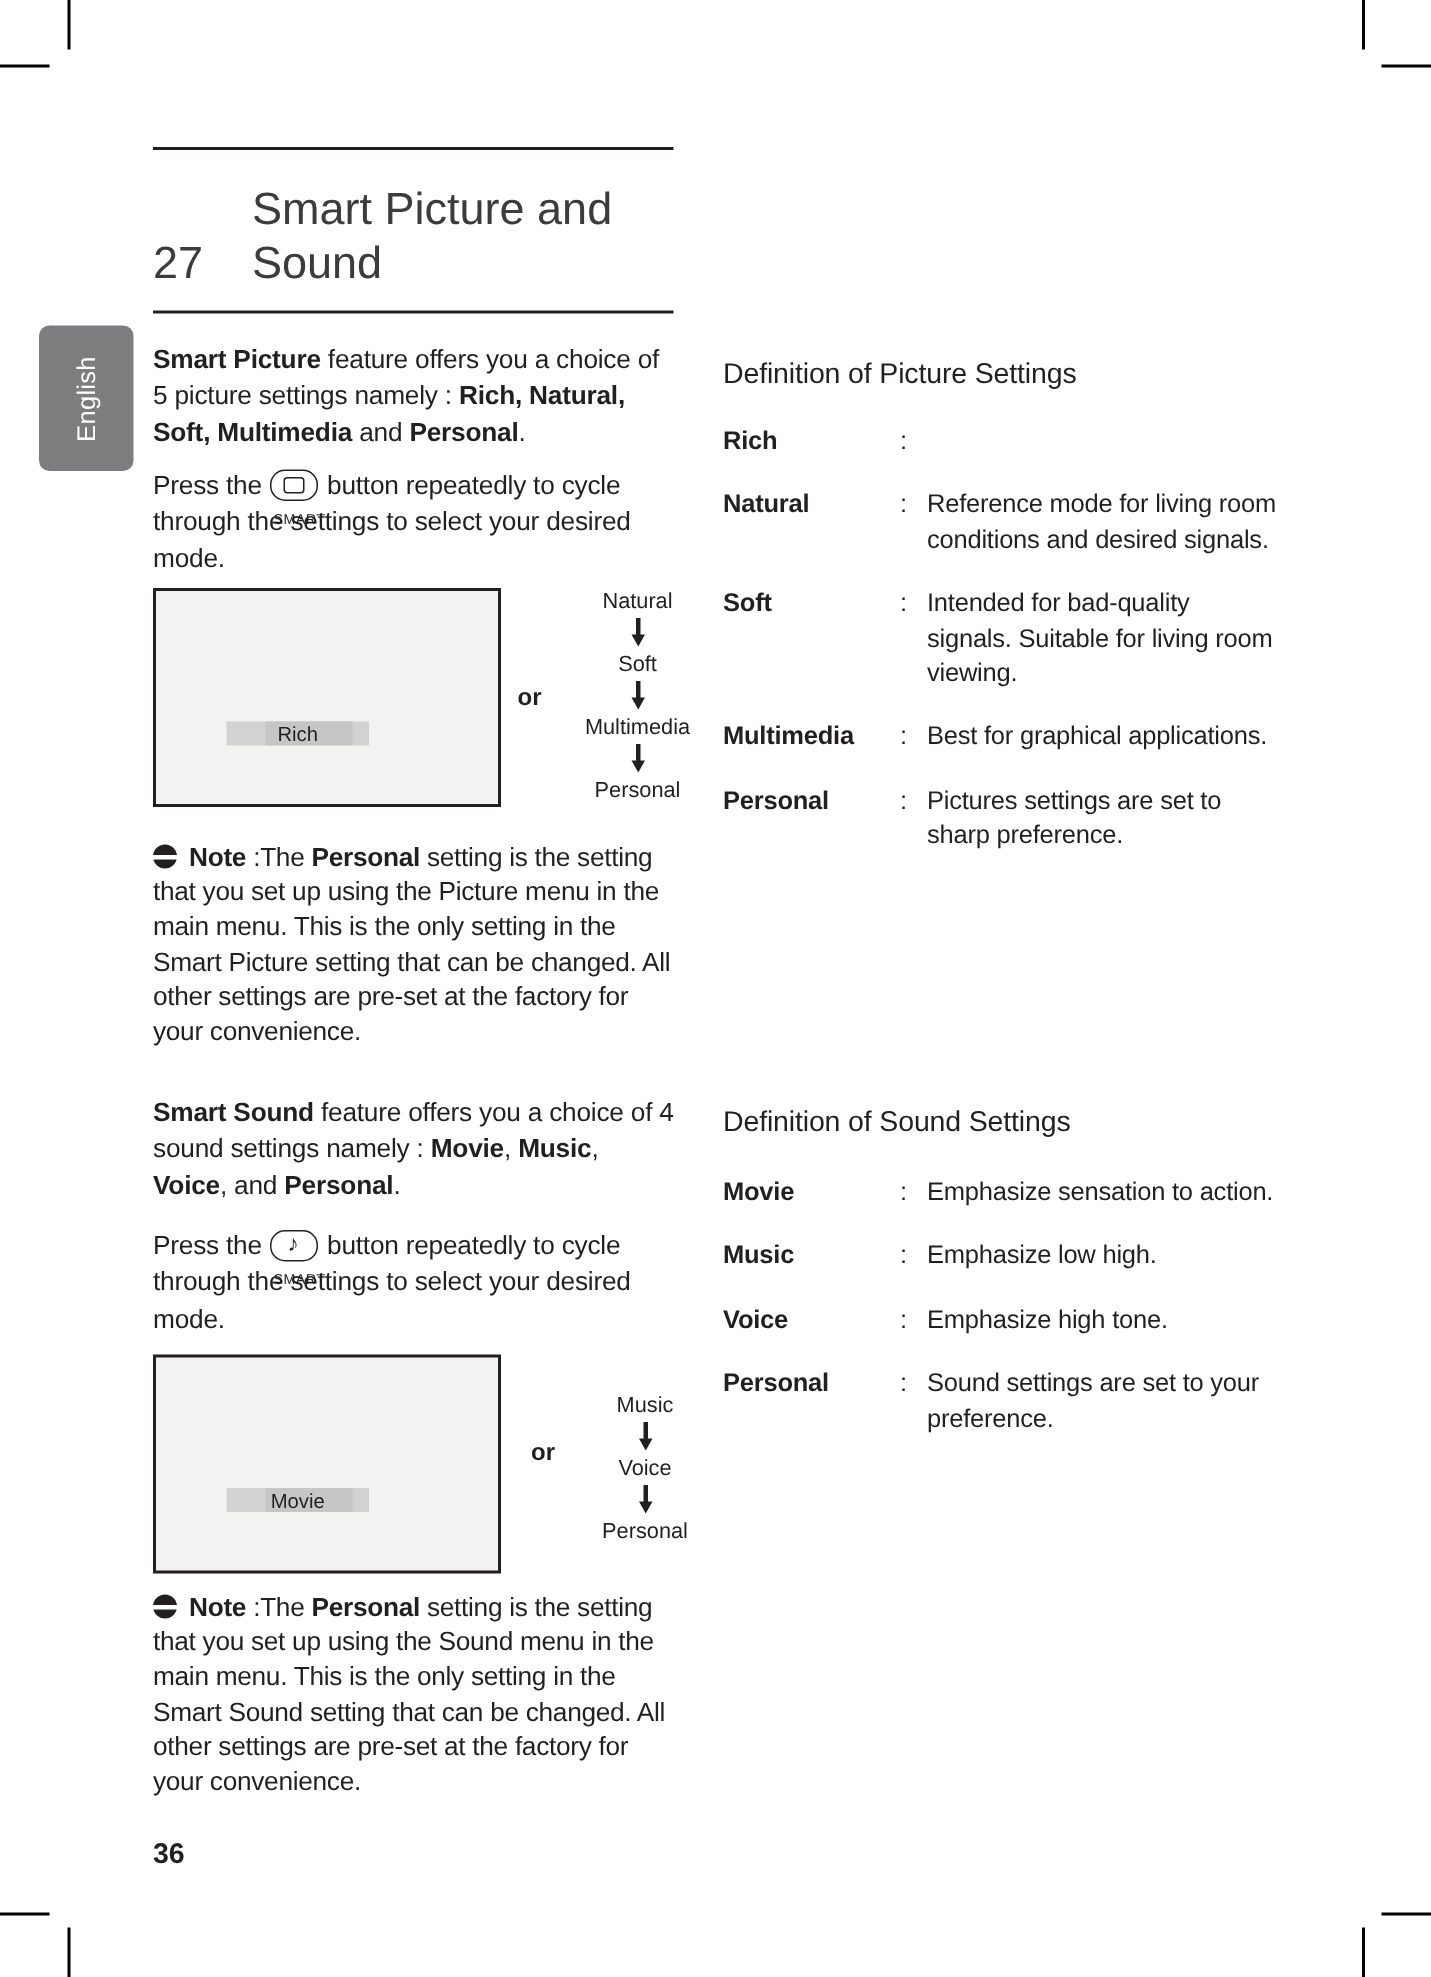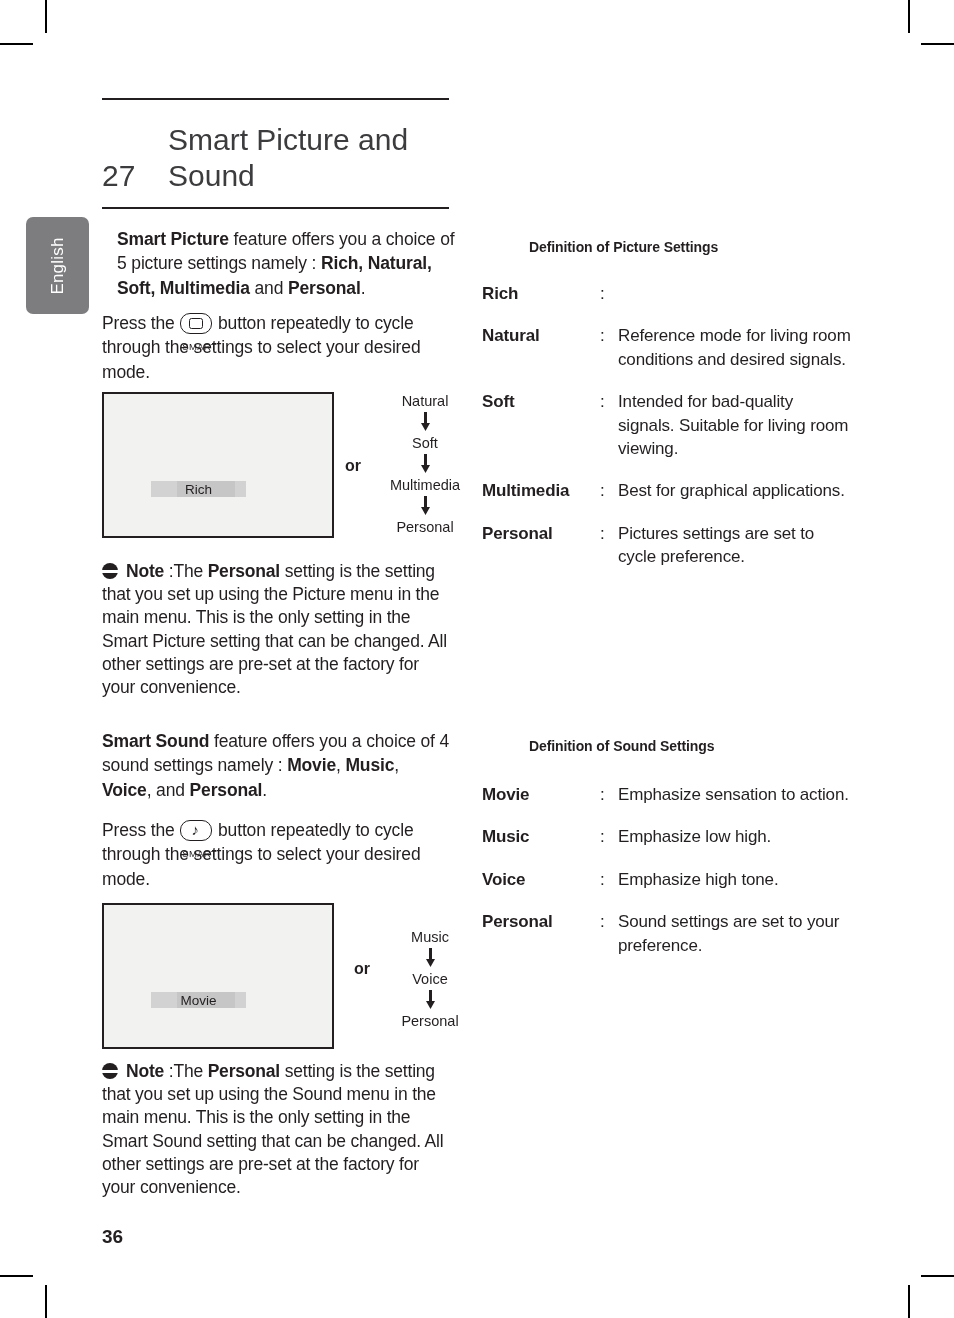--- a/index.html
+++ b/index.html
@@ -224,24 +224,23 @@
   .note .body {
     font-size: 17.5px;
     line-height: 23.2px;
     letter-spacing: -0.2px;
   }
   .note .body .lead { padding-left: 24px; }
 
   
   .defhead {
     position: absolute;
-    font-size: 14px;
-    font-weight: bold;
+    font-size: 19px;
+    font-weight: normal;
     letter-spacing: -0.1px;
-    margin-left: 47px;
   }
   .deflist { position: absolute; width: 370px; }
   .defrow {
     display: flex;
     font-size: 17px;
     line-height: 23.4px;
     letter-spacing: -0.15px;
     margin-bottom: 19px;
   }
   .defrow .term {
@@ -281,21 +280,21 @@
 
   <div class="rule rule-top"></div>
   <div class="chapter">
     <div class="chapter-num">27</div>
     <div class="chapter-title">Smart Picture and Sound</div>
   </div>
   <div class="rule rule-bot"></div>
 
   <div class="col col-left">
 
-    <div class="para" style="top:227px;margin-left:15px;">
+    <div class="para" style="top:227px;">
       <b>Smart Picture</b><span> feature offers you a choice of 5 picture settings namely : </span><b>Rich, Natural, Soft, Multimedia</b><span> and </span><b>Personal</b><span>.</span>
     </div>
 
     <div class="para" style="top:311px;">
       <span>Press the </span><span class="smartbtn"><span class="lbl">SMART</span><span class="pill"></span><span class="screen"></span></span><span> button repeatedly to cycle through the settings to select your desired mode.</span>
     </div>
 
     <div class="tvbox" style="left:0; top:392px;">
       <div class="band">
         <div class="inner"></div>
@@ -387,21 +386,21 @@
         <div class="desc">Intended for bad-quality signals. Suitable for living room viewing.</div>
       </div>
       <div class="defrow">
         <div class="term">Multimedia</div>
         <div class="colon">:</div>
         <div class="desc">Best for graphical applications.</div>
       </div>
       <div class="defrow">
         <div class="term">Personal</div>
         <div class="colon">:</div>
-        <div class="desc">Pictures settings are set to cycle preference.</div>
+        <div class="desc">Pictures settings are set to sharp preference.</div>
       </div>
     </div>
 
     <div class="defhead" style="top:738px;">Definition of Sound Settings</div>
 
     <div class="deflist" style="top:783px;">
       <div class="defrow">
         <div class="term">Movie</div>
         <div class="colon">:</div>
         <div class="desc">Emphasize sensation to action.</div>

